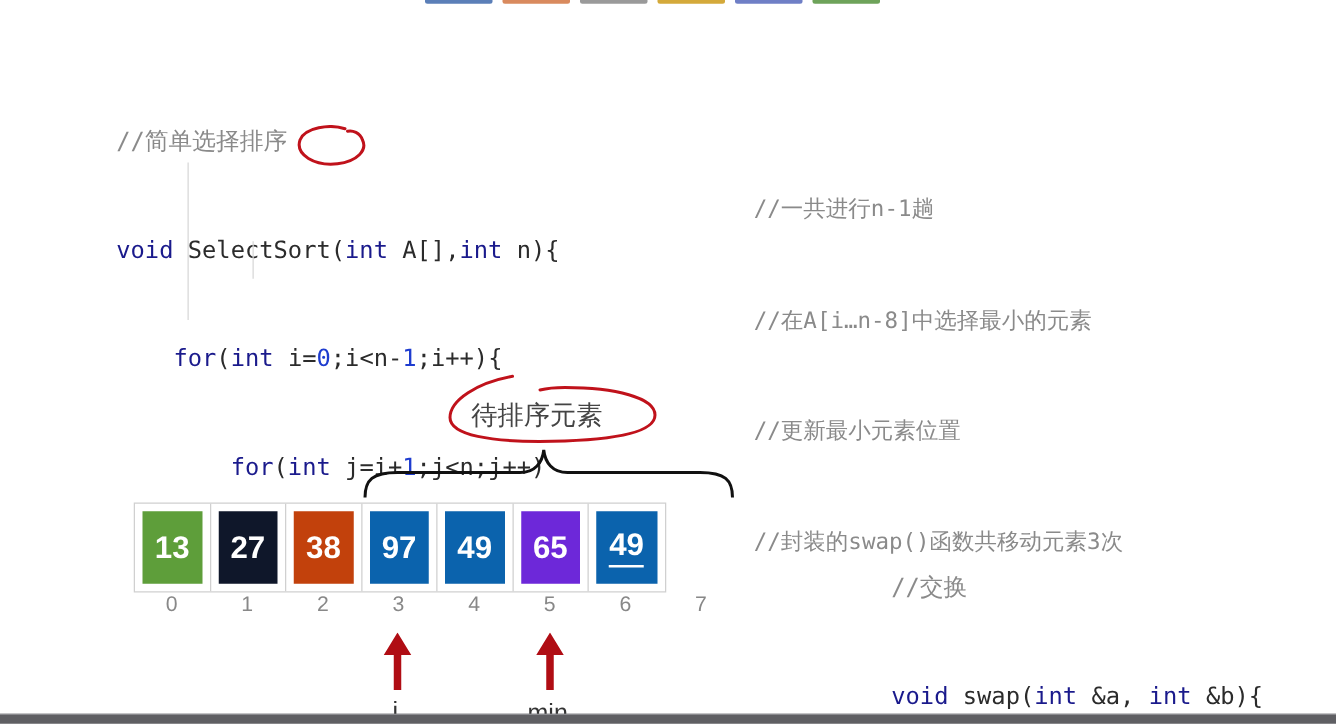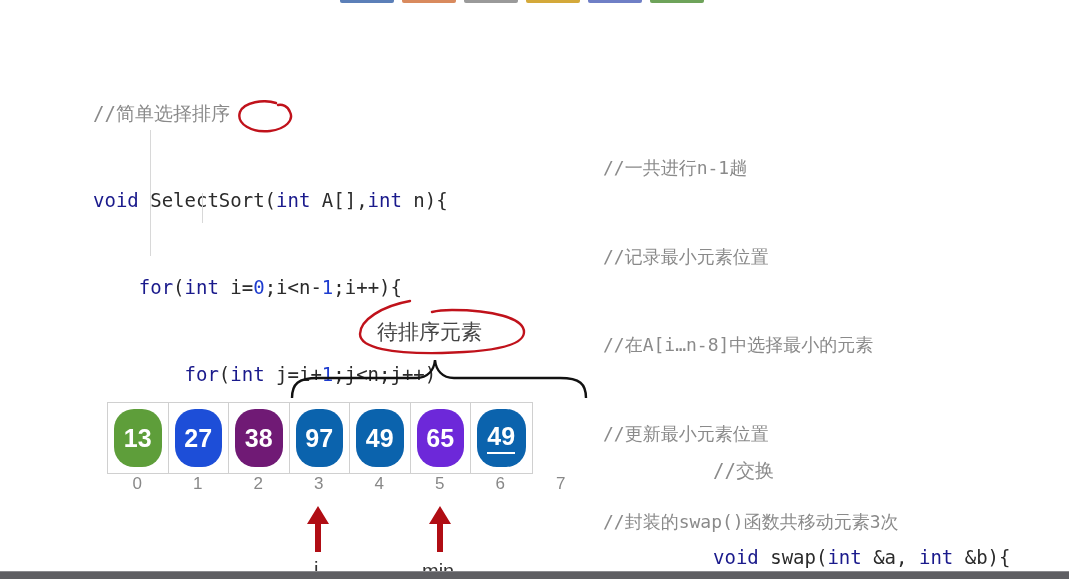--- a/index.html
+++ b/index.html
@@ -19,21 +19,21 @@
   .cmt-plain { color:#8a8a8a; }
   .guide { position:absolute; width:1px; background:#d8d8d8; }
 
   .comments { position:absolute; left:603px; top:94px; font-size:18px; line-height:29.5px; white-space:pre; color:#8a8a8a; }
   .comments .c-line { height:29.5px; }
 
   .array { position:absolute; left:107px; top:402px; display:flex; border:1px solid #d0d0d0; background:#fff; }
   .cell { width:60.5px; height:70px; box-sizing:border-box; border-right:1px solid #d0d0d0; padding:6px; }
   .cell:last-child { border-right:none; }
   .cell-inner { width:100%; height:100%; display:flex; align-items:center; justify-content:center;
-    color:#fff; font-family:"Liberation Sans", sans-serif; font-weight:bold; font-size:25px;border-radius:20px; }
+    color:#fff; font-family:"Liberation Sans", sans-serif; font-weight:bold; font-size:25px; }
   .cell-inner.underline span { border-bottom:2px solid #fff; padding-bottom:1px; }
 
   .indices { position:absolute; left:107px; top:474px; display:flex; }
   .idx { width:60.5px; text-align:center; color:#888; font-family:"Liberation Sans", sans-serif; font-size:17px; }
 
   .arrow { position:absolute; width:24px; }
   .arrow-label { position:absolute; font-family:"Liberation Sans", sans-serif; font-size:20px; color:#333; }
 
   .brace-label { position:absolute; left:377px; top:318px; font-family:"Liberation Sans", sans-serif; font-size:21px; color:#444; }
 
@@ -66,21 +66,20 @@
 
 <div class="guide" style="left:150px; top:130px; height:126px;"></div>
 <div class="guide" style="left:202px; top:193px; height:30px;"></div>
 
 <svg style="position:absolute; left:234px; top:100px;" width="64" height="34" viewBox="0 0 64 34">
   <path d="M42 3 C 30 -1, 10 2, 6 12 C 2 24, 18 33, 36 31 C 52 29, 60 20, 56 12 C 54 6, 48 4, 44 5" fill="none" stroke="#c0121b" stroke-width="2.4" stroke-linecap="round"></path>
 </svg>
 
 <div class="comments">
   <div class="c-line">//一共进行n-1趟</div>
-  <div class="c-line">//记录最小元素位置</div>
   <div class="c-line">//在A[i…n-8]中选择最小的元素</div>
   <div class="c-line">//更新最小元素位置</div>
   <div class="c-line">//封装的swap()函数共移动元素3次</div>
 </div>
 
 <div class="brace-label">待排序元素</div>
 <svg style="position:absolute; left:352px; top:296px;" width="180" height="62" viewBox="0 0 180 62">
   <path d="M58 5 C 30 10, 8 24, 8 38 C 8 52, 40 58, 90 57 C 140 56, 172 50, 172 36 C 172 22, 140 14, 100 14 C 90 14, 84 15, 80 16" fill="none" stroke="#c0121b" stroke-width="2.4" stroke-linecap="round"></path>
 </svg>
 
@@ -88,26 +87,26 @@
   <path d="M4 40 C 4 26, 10 20, 30 20 L 128 20 C 140 20, 146 12, 147 2 C 148 12, 154 20, 166 20 L 272 20 C 292 20, 298 26, 298 40" fill="none" stroke="#111" stroke-width="2.4"></path>
 </svg>
 
 <div class="array">
   <div class="cell">
       <div class="cell-inner" style="background:#5e9e3a">
         <span>13</span>
       </div>
     </div>
   <div class="cell">
-      <div class="cell-inner" style="background:#1d4ed8">
+      <div class="cell-inner" style="background:#0f172a">
         <span>27</span>
       </div>
     </div>
   <div class="cell">
-      <div class="cell-inner" style="background:#701a75">
+      <div class="cell-inner" style="background:#c2410c">
         <span>38</span>
       </div>
     </div>
   <div class="cell">
       <div class="cell-inner" style="background:#0b63ad">
         <span>97</span>
       </div>
     </div>
   <div class="cell">
       <div class="cell-inner" style="background:#0b63ad">

